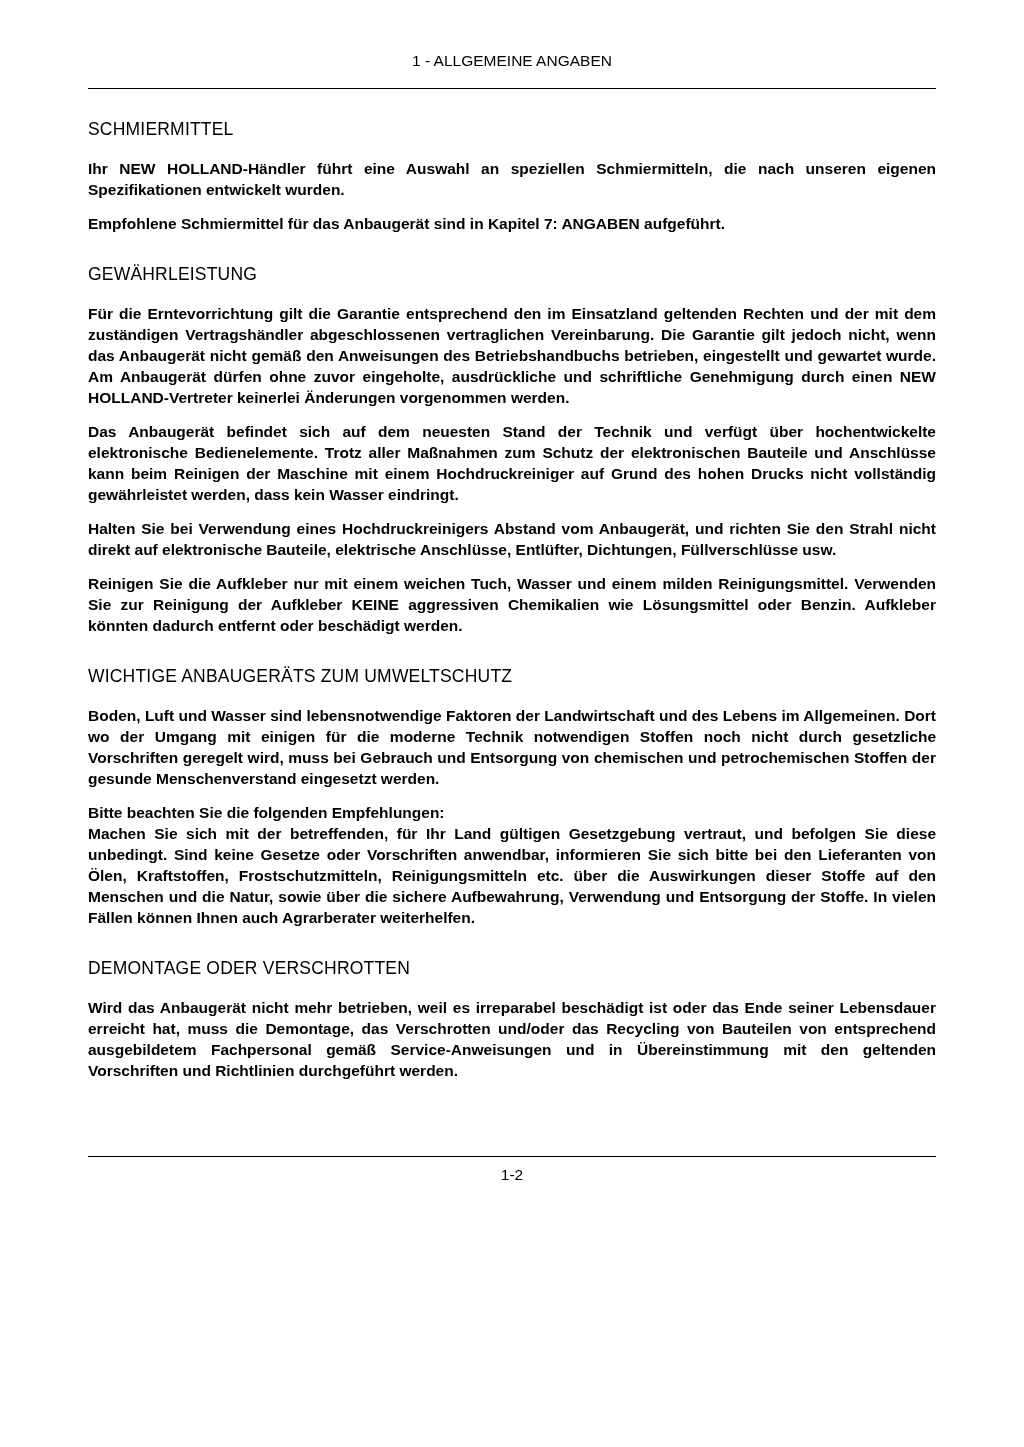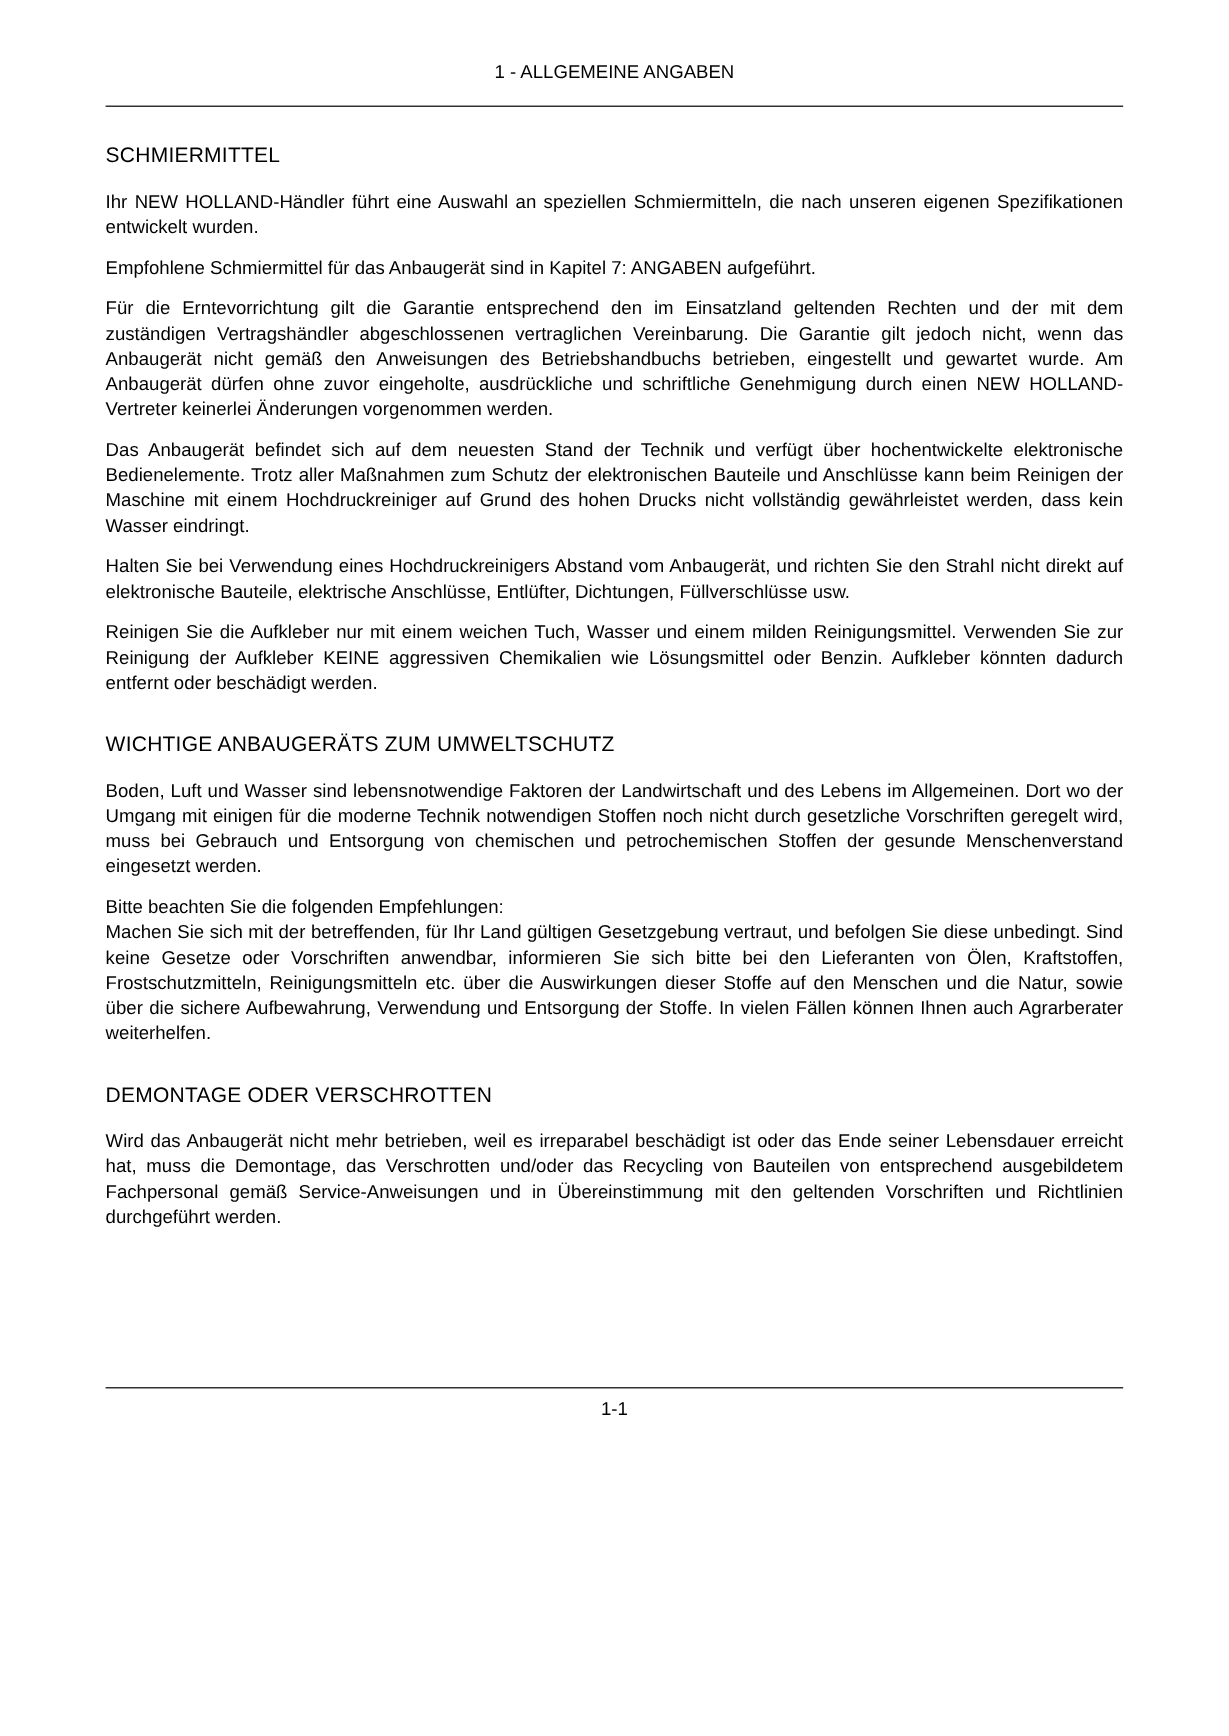--- a/index.html
+++ b/index.html
@@ -37,20 +37,21 @@
     letter-spacing: 0.2px;
     margin-top: 30px;
     margin-bottom: 18px;
   }
   .doc-section p {
     font-size: 15.5px;
     line-height: 21px;
     text-align: justify;
     margin-bottom: 13px;
     white-space: pre-line;
+    font-weight: bold;
   }
   .page-footer { flex: 0 0 auto; }
   .page-footer .page-number {
     text-align: center;
     font-size: 15.5px;
     margin-top: 9px;
   }
 </style>
 </head>
 <body>
@@ -64,20 +65,21 @@
 
   <main class="content">
 
     <section class="doc-section">
       <h2>SCHMIERMITTEL</h2>
       <p>Ihr NEW HOLLAND-Händler führt eine Auswahl an speziellen Schmiermitteln, die nach unseren eigenen Spezifikationen entwickelt wurden.</p>
       <p>Empfohlene Schmiermittel für das Anbaugerät sind in Kapitel 7: ANGABEN aufgeführt.</p>
     </section>
 
     <section class="doc-section">
+      <h2>GEWÄHRLEISTUNG</h2>
       <p>Für die Erntevorrichtung gilt die Garantie entsprechend den im Einsatzland geltenden Rechten und der mit dem zuständigen Vertragshändler abgeschlossenen vertraglichen Vereinbarung. Die Garantie gilt jedoch nicht, wenn das Anbaugerät nicht gemäß den Anweisungen des Betriebshandbuchs betrieben, eingestellt und gewartet wurde. Am Anbaugerät dürfen ohne zuvor eingeholte, ausdrückliche und schriftliche Genehmigung durch einen NEW HOLLAND-Vertreter keinerlei Änderungen vorgenommen werden.</p>
     </section>
 
     <section class="doc-section">
       <p>Das Anbaugerät befindet sich auf dem neuesten Stand der Technik und verfügt über hochentwickelte elektronische Bedienelemente. Trotz aller Maßnahmen zum Schutz der elektronischen Bauteile und Anschlüsse kann beim Reinigen der Maschine mit einem Hochdruckreiniger auf Grund des hohen Drucks nicht vollständig gewährleistet werden, dass kein Wasser eindringt.</p>
       <p>Halten Sie bei Verwendung eines Hochdruckreinigers Abstand vom Anbaugerät, und richten Sie den Strahl nicht direkt auf elektronische Bauteile, elektrische Anschlüsse, Entlüfter, Dichtungen, Füllverschlüsse usw.</p>
       <p>Reinigen Sie die Aufkleber nur mit einem weichen Tuch, Wasser und einem milden Reinigungsmittel. Verwenden Sie zur Reinigung der Aufkleber KEINE aggressiven Chemikalien wie Lösungsmittel oder Benzin. Aufkleber könnten dadurch entfernt oder beschädigt werden.</p>
     </section>
 
     <section class="doc-section">
@@ -89,16 +91,16 @@
 
     <section class="doc-section">
       <h2>DEMONTAGE ODER VERSCHROTTEN</h2>
       <p>Wird das Anbaugerät nicht mehr betrieben, weil es irreparabel beschädigt ist oder das Ende seiner Lebensdauer erreicht hat, muss die Demontage, das Verschrotten und/oder das Recycling von Bauteilen von entsprechend ausgebildetem Fachpersonal gemäß Service-Anweisungen und in Übereinstimmung mit den geltenden Vorschriften und Richtlinien durchgeführt werden.</p>
     </section>
 
   </main>
 
   <footer class="page-footer">
     <div class="rule"></div>
-    <div class="page-number">1-1</div>
+    <div class="page-number">1-2</div>
   </footer>
 
 </div>
 
 </body></html>

